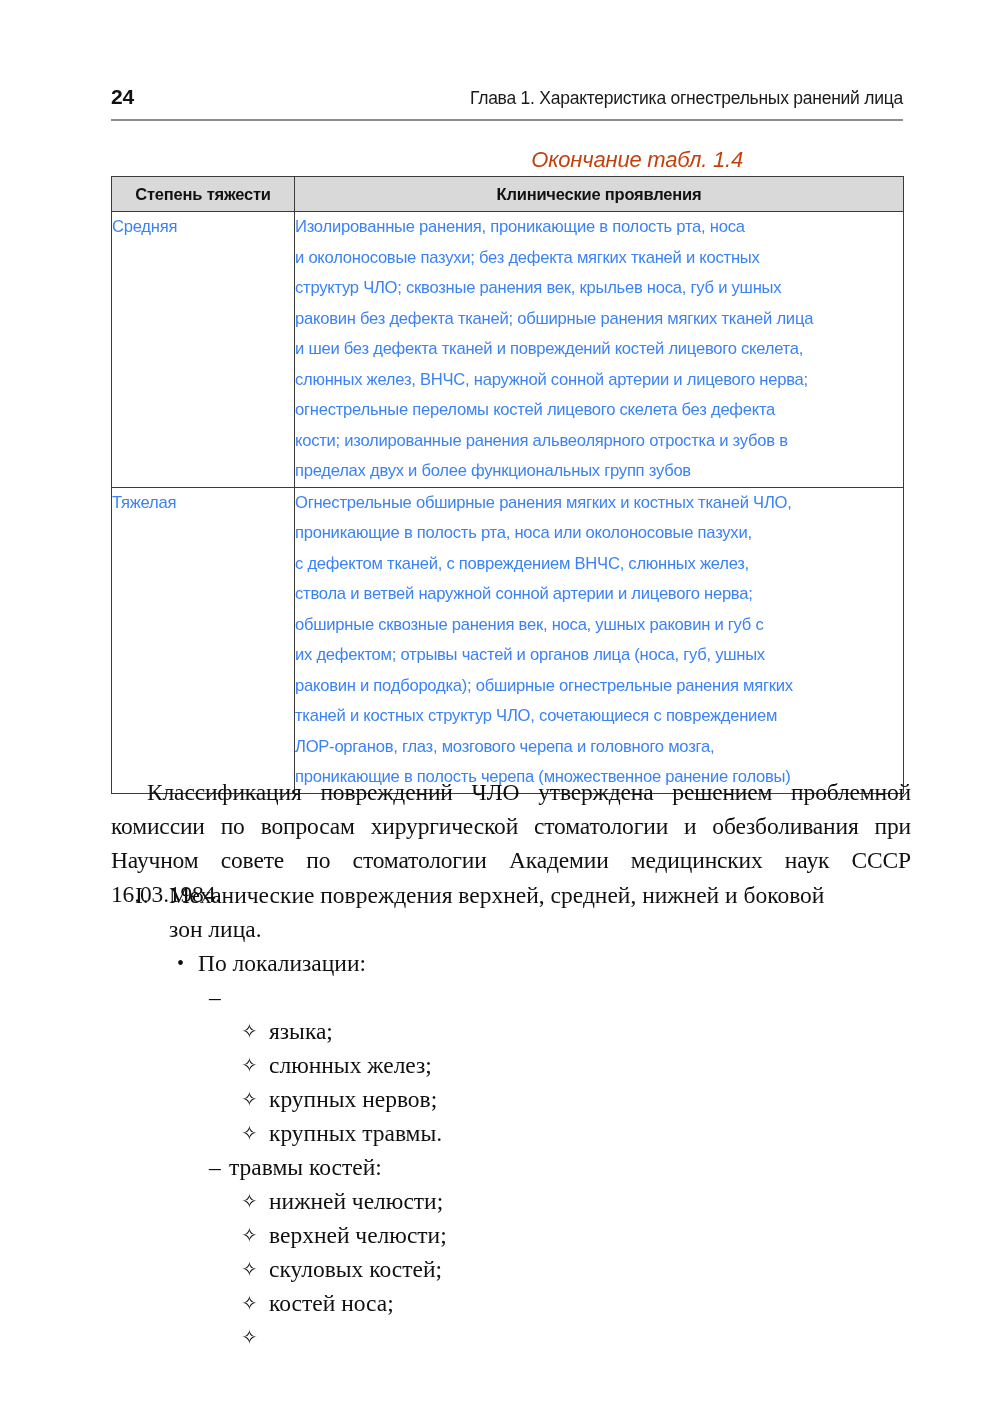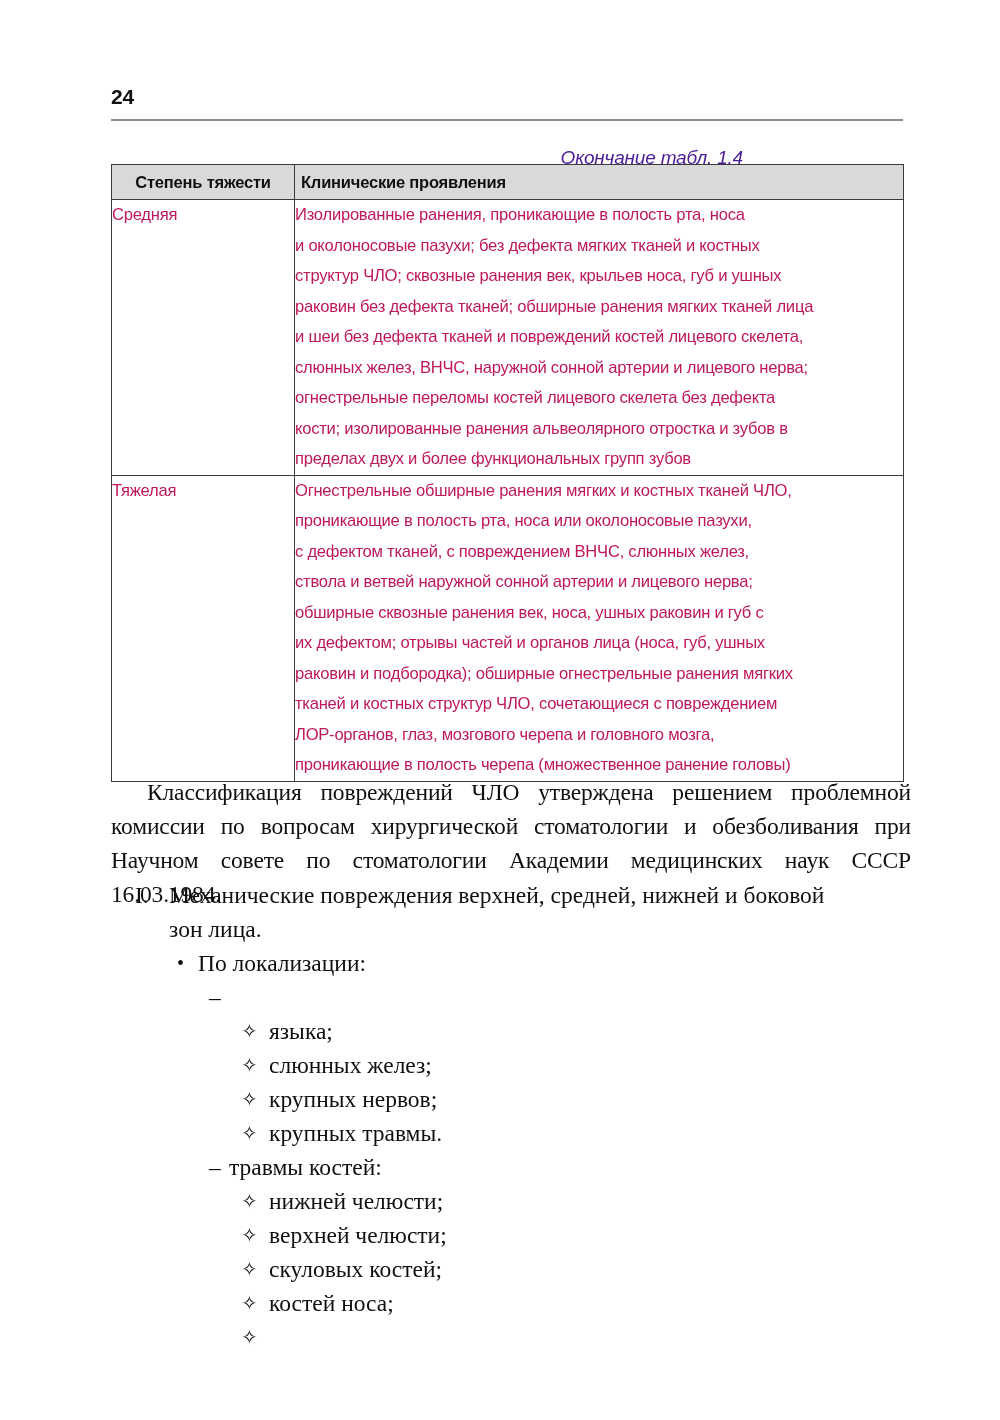--- a/index.html
+++ b/index.html
@@ -57,30 +57,30 @@
     background: #8c8c8c;
   }
 
   
   .table-caption {
     position: absolute;
     right: 97px;
     top: 147px;
     font-family: "Liberation Sans", "DejaVu Sans", sans-serif;
     font-style: italic;
-    font-size: 19px;
+    font-size: 22px;
     letter-spacing: -0.2px;
-    color: #4c1d95;
+    color: #c2410c;
   }
 
   
   .tbl-wrap {
     position: absolute;
     left: 111px;
-    top: 164px;
+    top: 176px;
     width: 792px;
   }
   table.data-table {
     border-collapse: collapse;
     width: 792px;
     table-layout: fixed;
     font-family: "Liberation Sans", "DejaVu Sans", sans-serif;
   }
   table.data-table col.c1 { width: 183px; }
   table.data-table col.c2 { width: 609px; }
@@ -92,30 +92,30 @@
     padding: 0;
   }
   table.data-table thead th {
     background: #d9d9d9;
     font-weight: bold;
     font-size: 16.5px;
     letter-spacing: -0.2px;
     height: 34px;
     line-height: 34px;
     padding: 0 6px;
-    text-align: left;
+    text-align: center;
   }
   table.data-table thead th.sev-head {
     text-align: center;
   }
   table.data-table tbody td {
     font-size: 16.6px;
     letter-spacing: -0.25px;
     line-height: 30.5px;
-    color: #be185d;
+    color: #3b82f6;
   }
   td.sev-cell {
     padding: 7px 0 9px 9px;
     white-space: nowrap;
   }
   td.desc-cell {
     padding: 7px 8px 9px 9px;
   }
   td.desc-cell p {
     margin: 0;
@@ -195,20 +195,21 @@
     text-align: right;
   }
 </style>
 </head>
 <body>
 
 <div class="page">
 
   <div class="running-head">
     <span class="folio">24</span>
+    <span class="head-title">Глава 1. Характеристика огнестрельных ранений лица</span>
   </div>
   <div class="head-rule"></div>
 
   <div class="table-caption">Окончание табл. 1.4</div>
 
   <div class="tbl-wrap">
     <table class="data-table">
       <colgroup>
           <col class="c1">
           <col class="c2">

